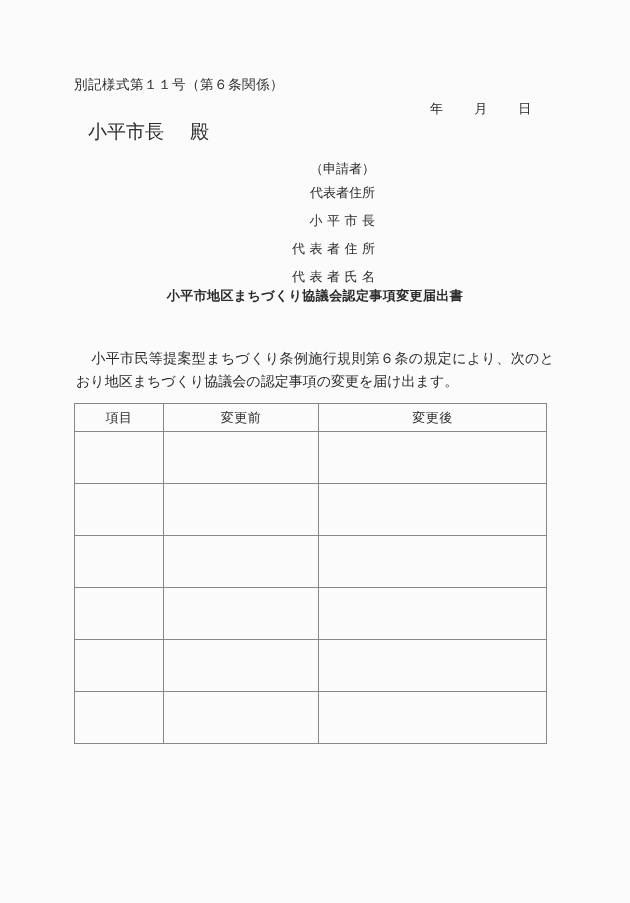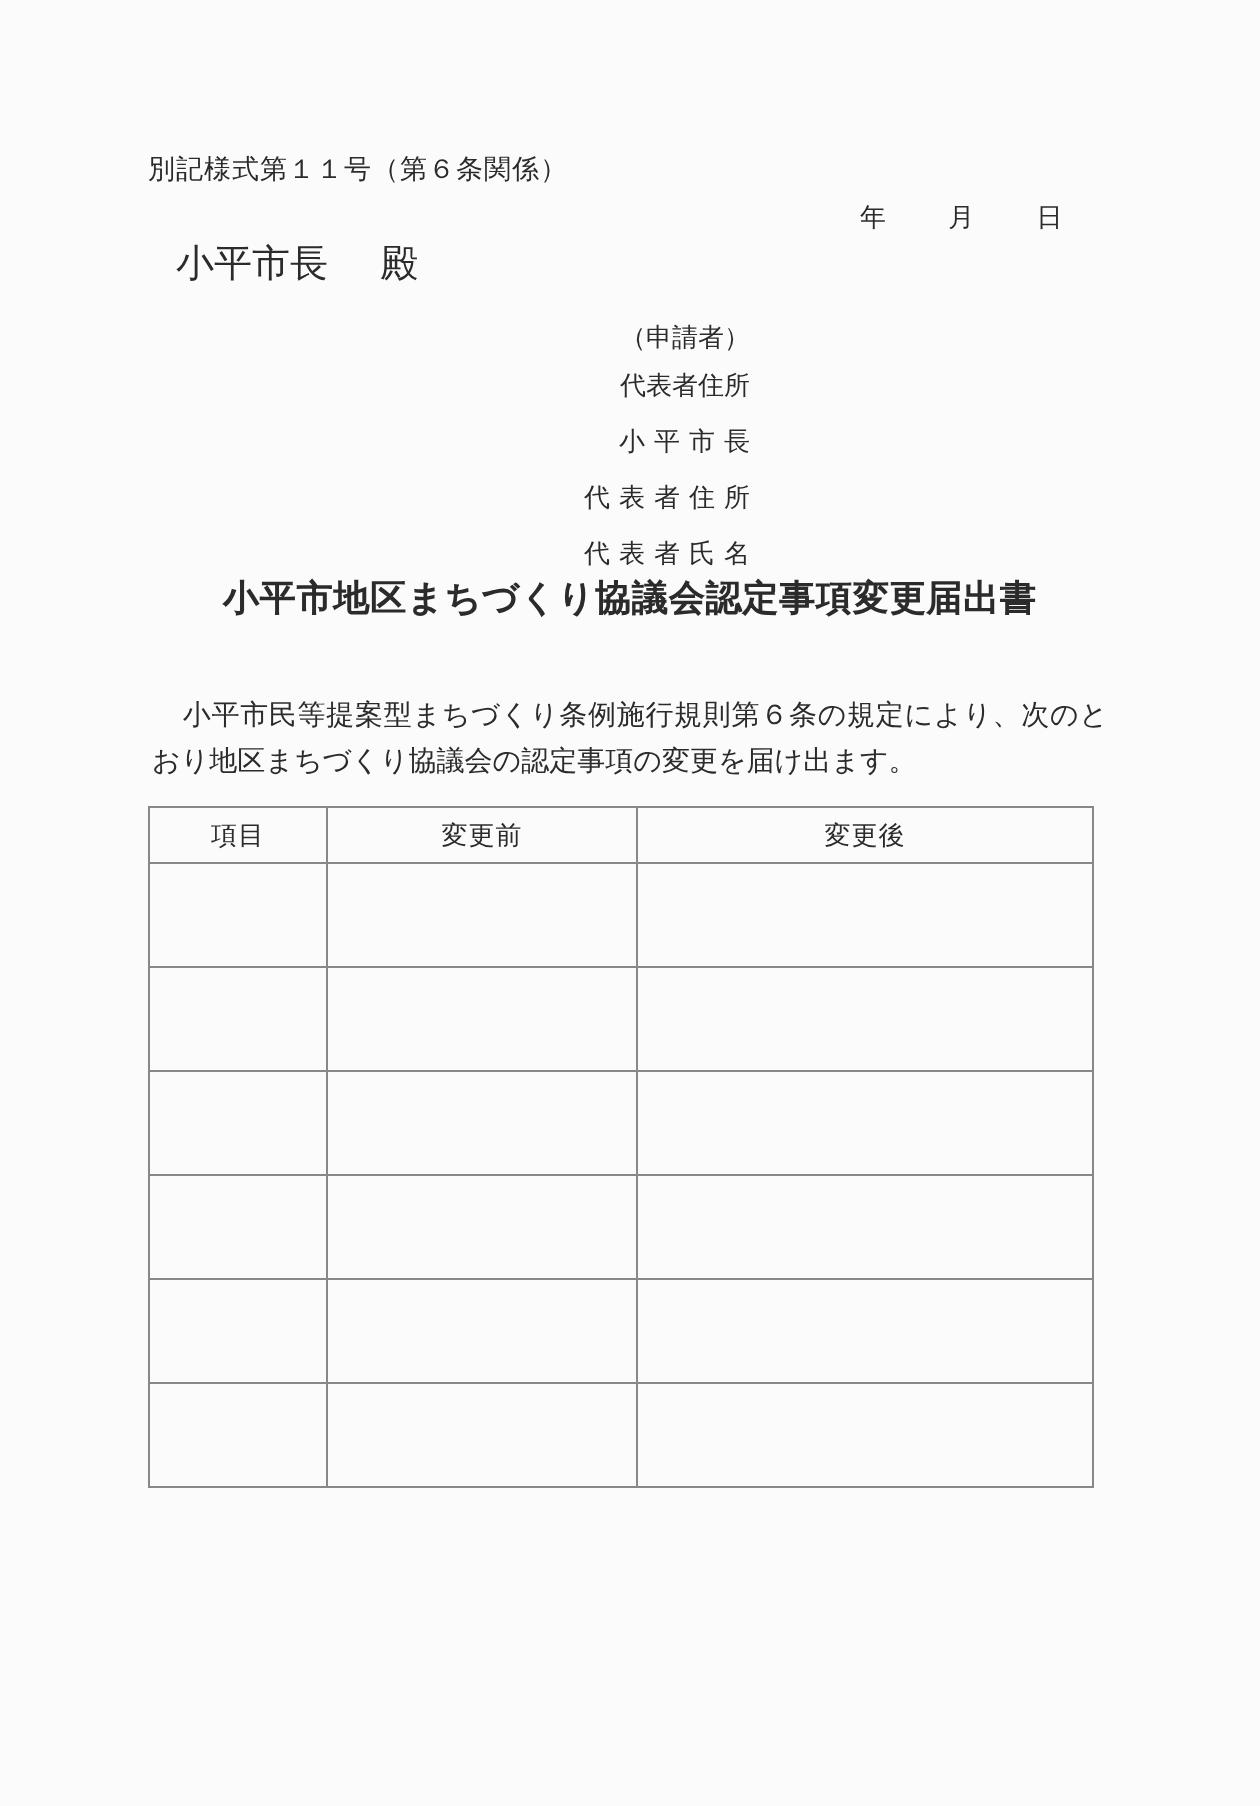--- a/index.html
+++ b/index.html
@@ -90,21 +90,21 @@
     display: inline-block;
   }
 
   
   .doc-title {
     position: absolute;
     left: 0;
     right: 0;
     top: 287px;
     text-align: center;
-    font-size: 18px;
+    font-size: 13px;
     letter-spacing: 0.4px;
     font-weight: 600;
   }
 
   
   .body-text {
     position: absolute;
     left: 76px;
     top: 347px;
     width: 478px;

